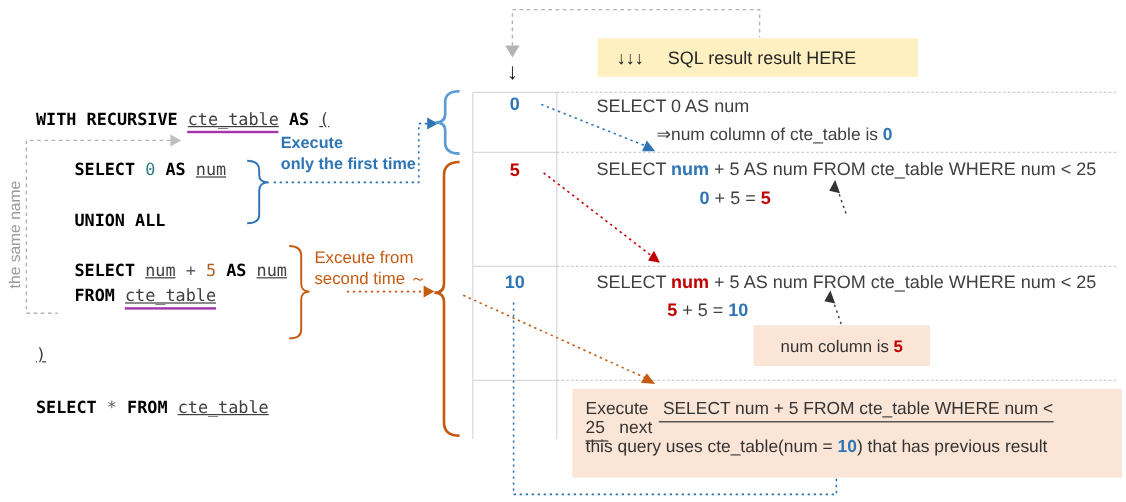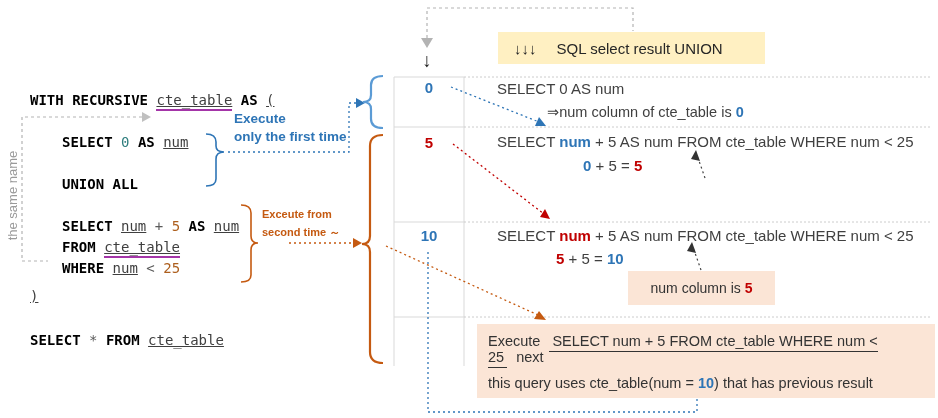--- a/index.html
+++ b/index.html
@@ -11,37 +11,37 @@
   .kw{color:#000000;font-weight:bold;}
   .idt{color:#3f3f3f;text-decoration:underline;}
   .op{color:#5a5a5a;}
   .numT{color:#2E7D7D;}
   .numB{color:#AD5F1E;}
   .u{border-bottom:2px solid #A435A8;padding-bottom:1px;}
   
   .vlabel{color:#9a9a9a;font-size:13px;width:140px;text-align:center;
           transform:rotate(-90deg);transform-origin:center center;}
   .note-blue{color:#2E75B6;font-size:13.5px;line-height:18px;font-weight:bold;}
-  .note-orange{color:#C55A11;font-size:11px;line-height:18px;font-weight:bold;}
+  .note-orange{color:#C55A11;font-size:14px;line-height:18px;font-weight:normal;}
   
   .sqltext{font-size:15px;color:#404040;white-space:nowrap;}
   .small-note{font-size:14.5px;color:#404040;white-space:nowrap;}
   .cellval{width:70px;text-align:center;font-size:15px;font-weight:bold;}
   .b-blue{color:#2E75B6;font-weight:bold;}
   .b-red{color:#C00000;font-weight:bold;}
   .peachbox{background:#FBE5D6;}
   .nbox{width:147px;height:34px;line-height:34px;text-align:center;font-size:14px;color:#333;}
   .bigbox{width:458px;height:74px;padding:9px 12px;box-sizing:border-box;font-size:14.5px;color:#333;}
   .u-dark{border-bottom:1.5px solid #333;padding:0 3px 2px 3px;}
   .gap-r{margin-right:9px;}
   .gap-l{margin-left:9px;}
   .yellowbox{background:#FFF0C2;width:267px;height:32px;display:flex;align-items:center;
              padding-left:16px;box-sizing:border-box;font-size:15px;color:#262626;gap:20px;}
   .colarrow{font-size:19px;color:#1a1a1a;width:22px;text-align:center;}
-  .line2{margin-top:10px;}
+  .line2{}
 </style>
 </head>
 <body>
 
 <div class="stage">
 
   <svg class="abs" style="left:0;top:0;" width="938" height="418" viewBox="0 0 938 418">
 
     <g stroke="#D9D9D9" stroke-width="1">
       <line x1="394" y1="77" x2="394" y2="366"></line>
@@ -119,26 +119,20 @@
     <span class="idt">num</span>
     <span class="op">+</span>
     <span class="numB">5</span>
     <span class="kw">AS</span>
     <span class="idt">num</span>
   </div>
   <div class="abs code" style="left:62px;top:239px;">
     <span class="kw">FROM</span>
     <span class="idt u">cte_table</span>
   </div>
-  <div class="abs code" style="left:62px;top:260px;">
-    <span class="kw">WHERE</span>
-    <span class="idt">num</span>
-    <span class="op">&lt;</span>
-    <span class="numB">25</span>
-  </div>
   <div class="abs code" style="left:30px;top:288px;">
     <span class="idt">)</span>
   </div>
   <div class="abs code" style="left:30px;top:332px;">
     <span class="kw">SELECT</span>
     <span class="op">*</span>
     <span class="kw">FROM</span>
     <span class="idt">cte_table</span>
   </div>
 
@@ -148,21 +142,21 @@
     <div>Execute</div>
     <div>only the first time</div>
   </div>
   <div class="abs note-orange" style="left:262px;top:205px;">
     <div>Exceute from</div>
     <div>second time ～</div>
   </div>
 
   <div class="abs yellowbox" style="left:498px;top:32px;">
     <span>↓↓↓</span>
-    <span>SQL select result  UNION</span>
+    <span>SQL result result  HERE</span>
   </div>
   <div class="abs colarrow" style="left:416px;top:50px;">↓</div>
 
   <div class="abs cellval b-blue" style="left:394px;top:79px;">0</div>
   <div class="abs sqltext" style="left:497px;top:80px;">SELECT 0 AS num</div>
   <div class="abs small-note" style="left:547px;top:104px;">
     <span>⇒num column of cte_table is </span><span class="b-blue">0</span>
   </div>
 
   <div class="abs cellval b-red" style="left:394px;top:134px;">5</div>

